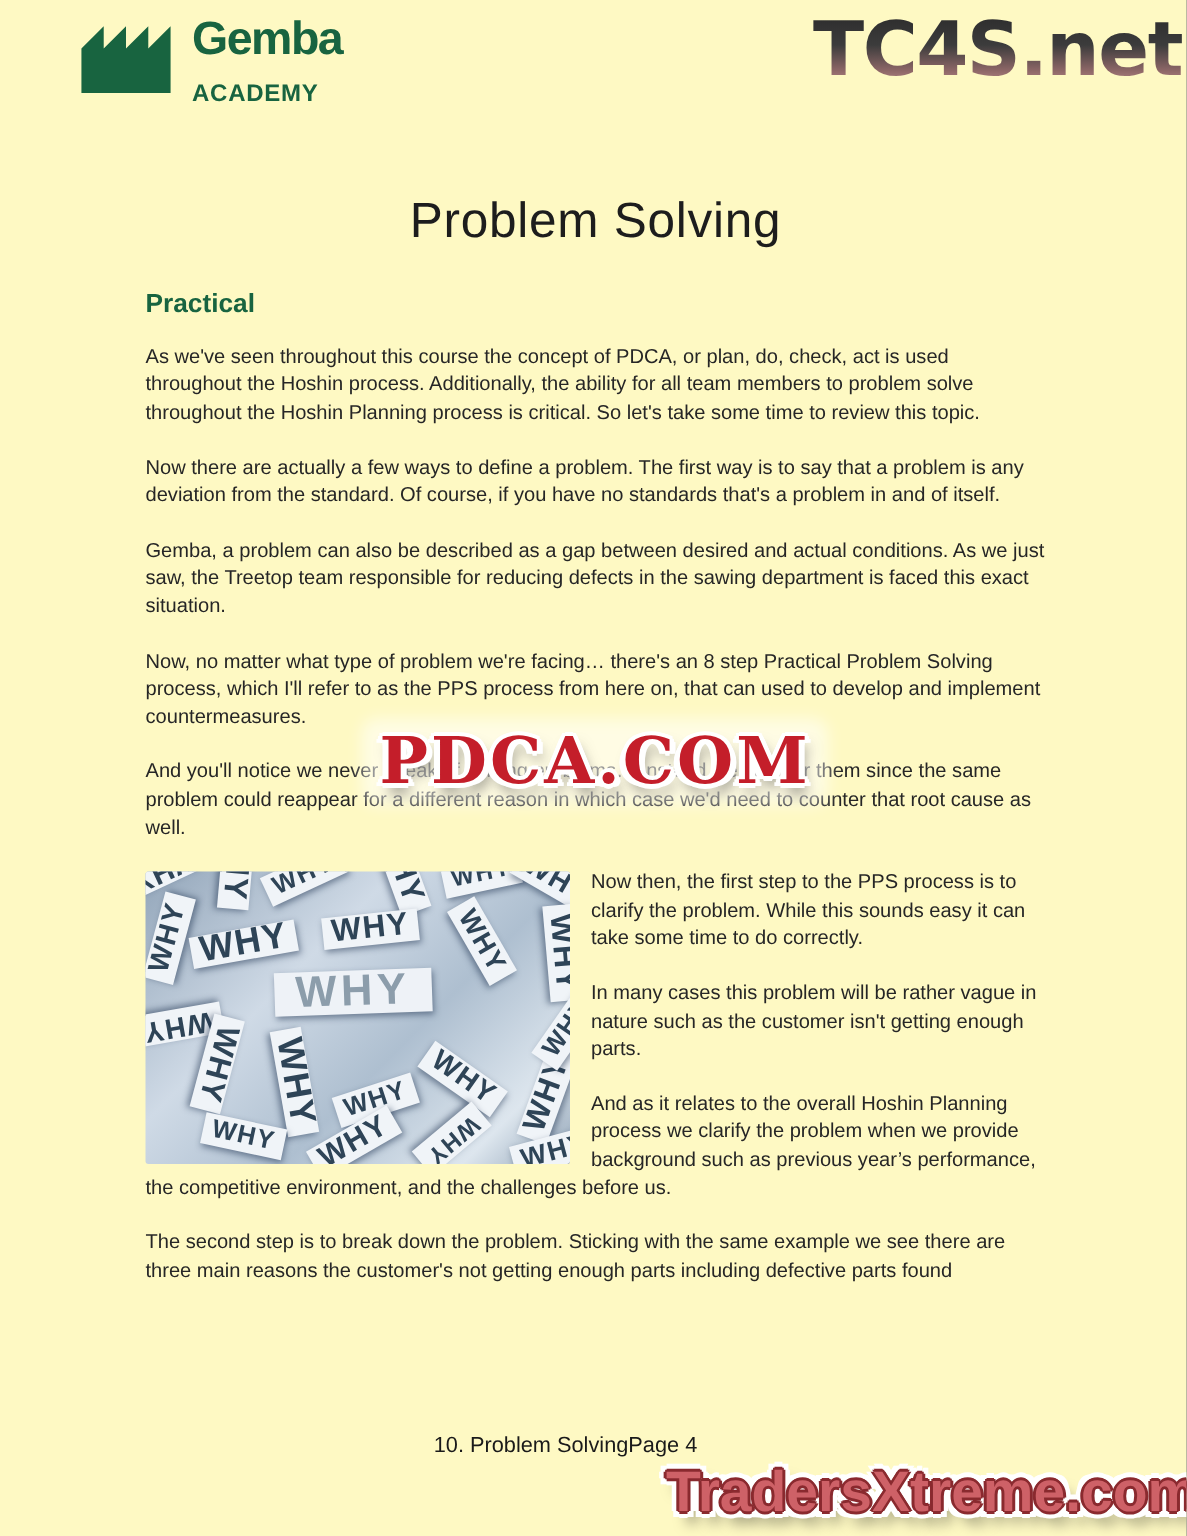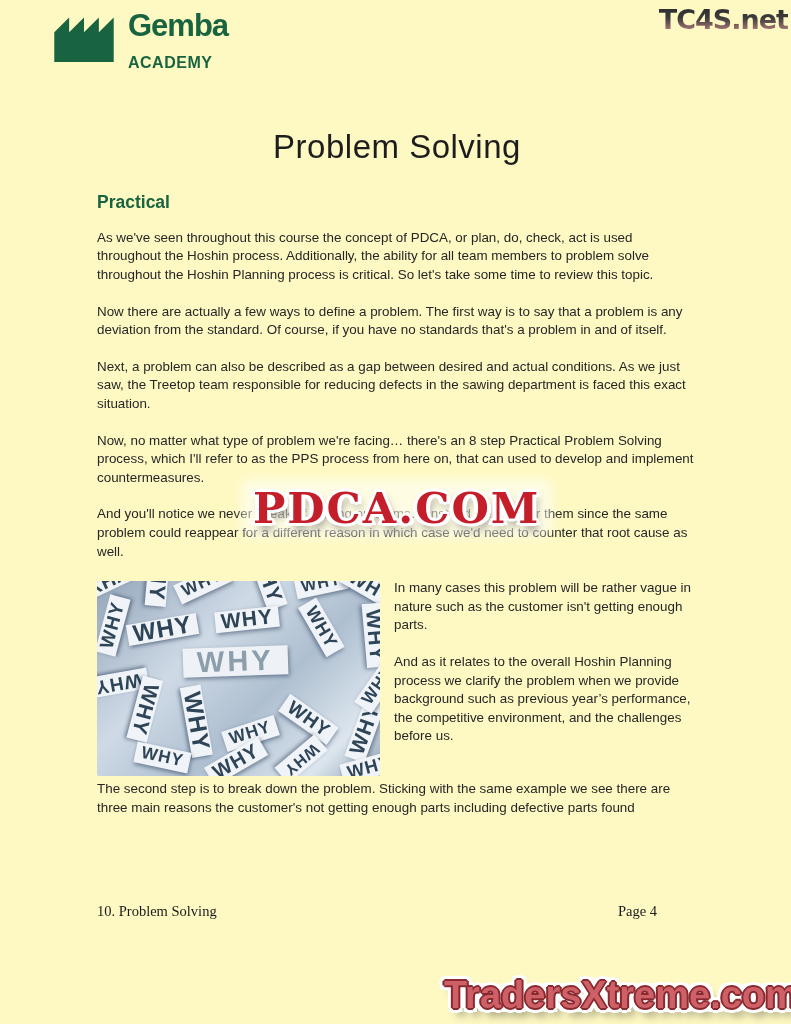--- a/index.html
+++ b/index.html
@@ -15,21 +15,21 @@
   
   .header{position:relative;height:62px;}
   .logo{position:absolute;left:48px;top:10px;display:flex;align-items:flex-start;gap:8px;}
   .logo-icon svg{display:block;}
   .logo-text{line-height:1;}
   .logo-brand{font-size:31px;font-weight:bold;color:#186440;letter-spacing:-1px;}
   .logo-sub{font-size:16px;font-weight:bold;color:#186440;letter-spacing:.5px;margin-top:14px;}
   .wm-tc4s{
     position:absolute;right:3px;top:4px;
     font-family:"DejaVu Sans",sans-serif;
-    font-size:27px;font-weight:900;letter-spacing:-1px;
+    font-size:50px;font-weight:900;letter-spacing:-1px;
     background:linear-gradient(180deg,#2a2a2a 5%,#3c3c3c 45%,#8f6868 75%,#cf9d9d 100%);
     -webkit-background-clip:text;background-clip:text;
     color:transparent;
   }
   
   .doc{width:600px;margin-left:97px;font-size:13.4px;line-height:18.6px;}
   .doc-title{
     text-align:center;font-size:33px;font-weight:400;color:#1d1d1d;
     margin:64px 0 0;letter-spacing:.5px;line-height:1.25;
   }
@@ -73,23 +73,23 @@
     color:#ce6167;white-space:nowrap;
     text-shadow:
       -1px -1px 0 #8a2a2f,1px -1px 0 #8a2a2f,-1px 1px 0 #8a2a2f,1px 1px 0 #8a2a2f,
       2px 0 0 #8a2a2f,-2px 0 0 #8a2a2f,0 2px 0 #8a2a2f,0 -2px 0 #8a2a2f,
       -4px -4px 0 #fff,4px -4px 0 #fff,-4px 4px 0 #fff,4px 4px 0 #fff,
       5px 0 0 #fff,-5px 0 0 #fff,0 5px 0 #fff,0 -5px 0 #fff,
       6px 8px 9px rgba(0,0,0,.5);
   }
   
   .footer{
-    position:absolute;left:97px;top:903px;width:560px;
-    display:flex;justify-content:space-between;
-    font-family:Liberation Serif, serif;font-size:14.5px;color:#1a1a1a;
+    position:absolute;left:97px;top:956px;width:560px;
+    display:flex;justify-content:center;
+    font-family:Liberation Sans, sans-serif;font-size:14.5px;color:#1a1a1a;
   }
 </style>
 </head>
 <body>
 
 <div class="page">
 
   <div class="header">
     <div class="logo">
       <span class="logo-icon">
@@ -106,21 +106,21 @@
   </div>
 
   <div class="doc">
 
     <h1 class="doc-title">Problem Solving</h1>
 
     <h2 class="h-green h-overview">Practical</h2>
 
     <p>As we've seen throughout this course the concept of PDCA, or plan, do, check, act is used throughout the Hoshin process.  Additionally, the ability for all team members to problem solve throughout the Hoshin Planning process is critical.  So let's take some time to review this topic.</p>
     <p>Now there are actually a few ways to define a problem.  The first way is to say that a problem is any deviation from the standard.  Of course, if you have no standards that's a problem in and of itself.</p>
-    <p>Next, a problem can also be described as a gap between desired and actual conditions.  As we just saw, the Treetop team responsible for reducing defects in the sawing department is faced this exact situation.</p>
+    <p>Gemba, a problem can also be described as a gap between desired and actual conditions.  As we just saw, the Treetop team responsible for reducing defects in the sawing department is faced this exact situation.</p>
     <p>Now, no matter what type of problem we're facing… there's an 8 step Practical Problem Solving process, which I'll refer to as the PPS process from here on, that can used to develop and implement countermeasures.</p>
     <p>And you'll notice we never speak of solving problems… instead we counter them since the same problem could reappear for a different reason in which case we'd need to counter that root cause as well.</p>
 
 
     <div class="clearfix">
       <div class="why-image" id="why-image" aria-label="pile-of-why-tiles-photo">
           <div class="why-tile" style="left: -18px; top: -12px; transform: rotate(155deg); font-size: 20px;">WHY</div>
           <div class="why-tile" style="left: 28px; top: -18px; transform: rotate(95deg); font-size: 22px;">WHY</div>
           <div class="why-tile" style="left: 78px; top: -8px; transform: rotate(-25deg); font-size: 17px;">WHY</div>
           <div class="why-tile" style="left: 138px; top: -14px; transform: rotate(70deg); font-size: 21px;">WHY</div>
@@ -137,20 +137,21 @@
           <div class="why-tile" style="left: 126px; top: 142px; transform: rotate(-18deg); font-size: 17px;">WHY</div>
           <div class="why-tile" style="left: 182px; top: 128px; transform: rotate(35deg); font-size: 19px;">WHY</div>
           <div class="why-tile" style="left: 236px; top: 138px; transform: rotate(-70deg); font-size: 21px;">WHY</div>
           <div class="why-tile" style="left: 38px; top: 166px; transform: rotate(12deg); font-size: 17px;">WHY</div>
           <div class="why-tile" style="left: 108px; top: 170px; transform: rotate(-30deg); font-size: 20px;">WHY</div>
           <div class="why-tile" style="left: 178px; top: 168px; transform: rotate(140deg); font-size: 16px;">WHY</div>
           <div class="why-tile" style="left: 244px; top: 176px; transform: rotate(-15deg); font-size: 18px;">WHY</div>
           <div class="why-tile" style="left: 254px; top: 94px; transform: rotate(-55deg); font-size: 17px;">WHY</div>
           <div class="why-tile center" style="left: 86px; top: 66px; transform: rotate(-2deg); font-size: 29px;">WHY</div>
         </div>
+      <p>Now then, the first step to the PPS process is to clarify the problem.  While this sounds easy it can take some time to do correctly.</p>
       <p>In many cases this problem will be rather vague in nature such as the customer isn't getting enough parts.</p>
       <p>And as it relates to the overall Hoshin Planning process we clarify the problem when we provide background such as previous year’s performance, the competitive environment, and the challenges before us.</p>
     </div>
 
     <p>The second step is to break down the problem. Sticking with the same example we see there are three main reasons the customer's not getting enough parts including defective parts found</p>
   </div>
 
   <div class="wm-dlsub">PDCA.COM</div>
 
   <div class="footer">

